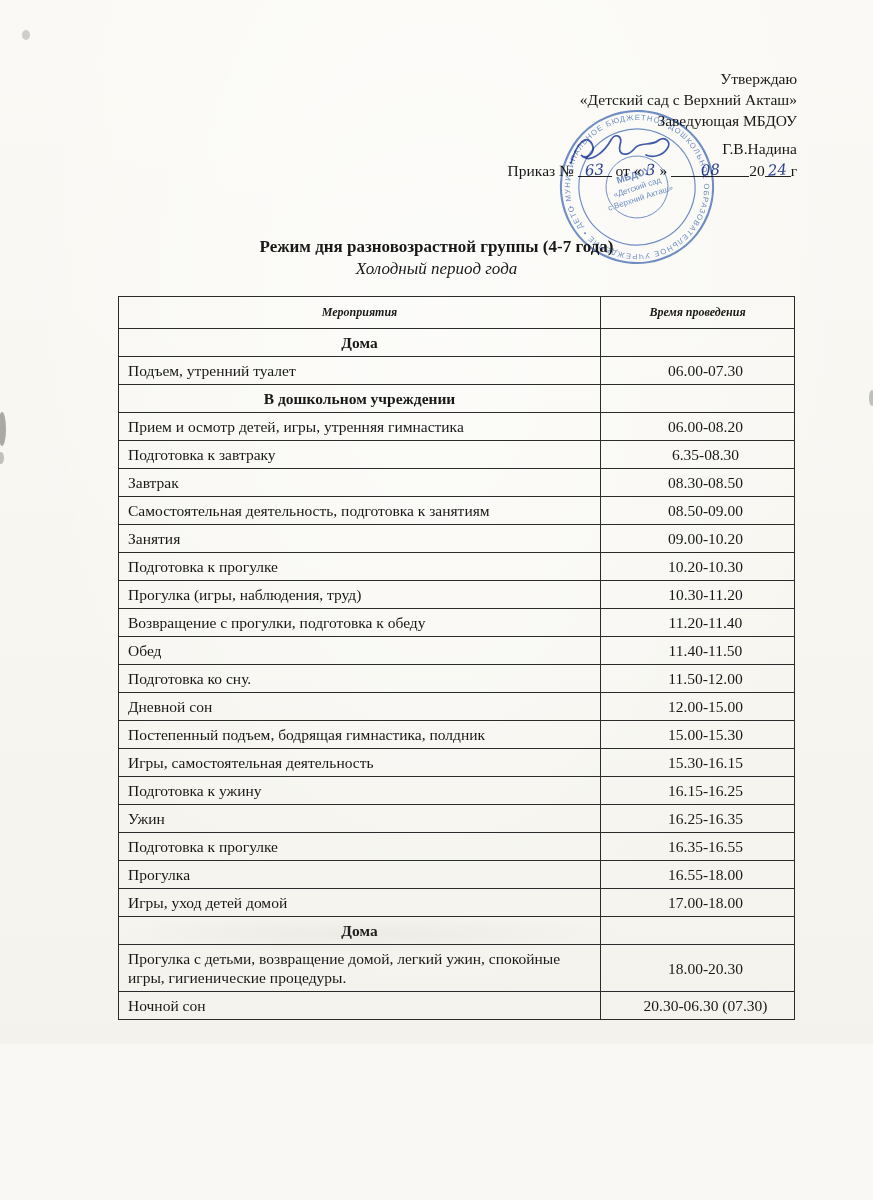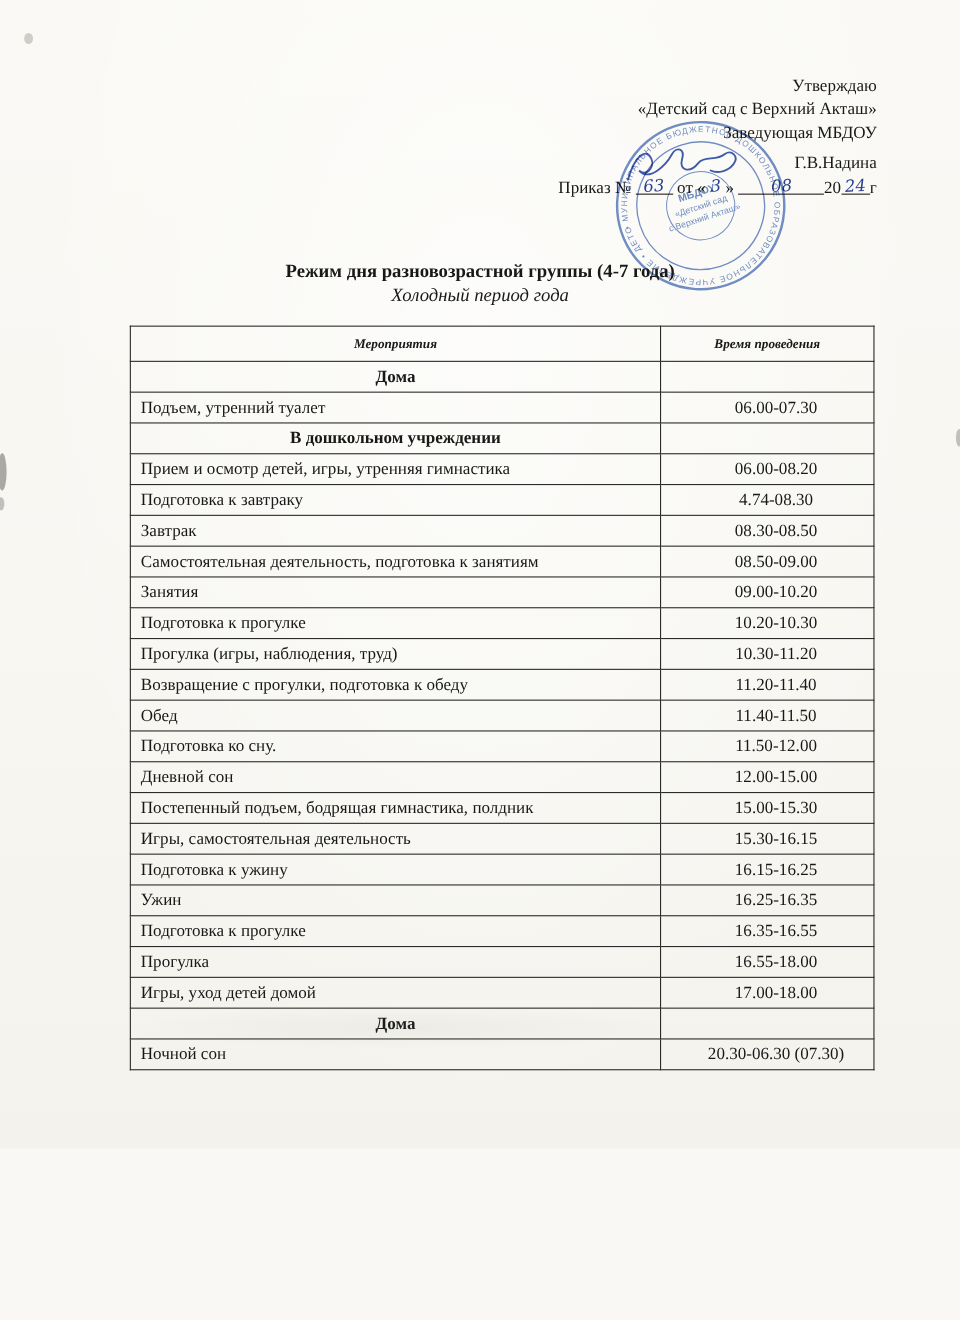--- a/index.html
+++ b/index.html
@@ -154,21 +154,21 @@
         <tr>
           <td class="cell section-cell">В дошкольном учреждении</td>
           <td class="cell time-cell">&nbsp;</td>
         </tr>
         <tr>
           <td class="cell activity-cell">Прием и осмотр детей, игры, утренняя гимнастика</td>
           <td class="cell time-cell">06.00-08.20</td>
         </tr>
         <tr>
           <td class="cell activity-cell">Подготовка к завтраку</td>
-          <td class="cell time-cell">4.74-08.30</td>
+          <td class="cell time-cell">6.35-08.30</td>
         </tr>
         <tr>
           <td class="cell activity-cell">Завтрак</td>
           <td class="cell time-cell">08.30-08.50</td>
         </tr>
         <tr>
           <td class="cell activity-cell">Самостоятельная деятельность, подготовка к занятиям</td>
           <td class="cell time-cell">08.50-09.00</td>
         </tr>
         <tr>
@@ -223,20 +223,24 @@
           <td class="cell activity-cell">Прогулка</td>
           <td class="cell time-cell">16.55-18.00</td>
         </tr>
         <tr>
           <td class="cell activity-cell">Игры, уход детей домой</td>
           <td class="cell time-cell">17.00-18.00</td>
         </tr>
         <tr>
           <td class="cell section-cell">Дома</td>
           <td class="cell time-cell">&nbsp;</td>
+        </tr>
+        <tr>
+          <td class="cell activity-cell">Прогулка с детьми, возвращение домой, легкий ужин, спокойные игры, гигиенические процедуры.</td>
+          <td class="cell time-cell">18.00-20.30</td>
         </tr>
         <tr>
           <td class="cell activity-cell">Ночной сон</td>
           <td class="cell time-cell">20.30-06.30 (07.30)</td>
         </tr>
       </tbody>
   </table>
 
   <div class="smudge sm1"></div>
   <div class="smudge sm2"></div>

